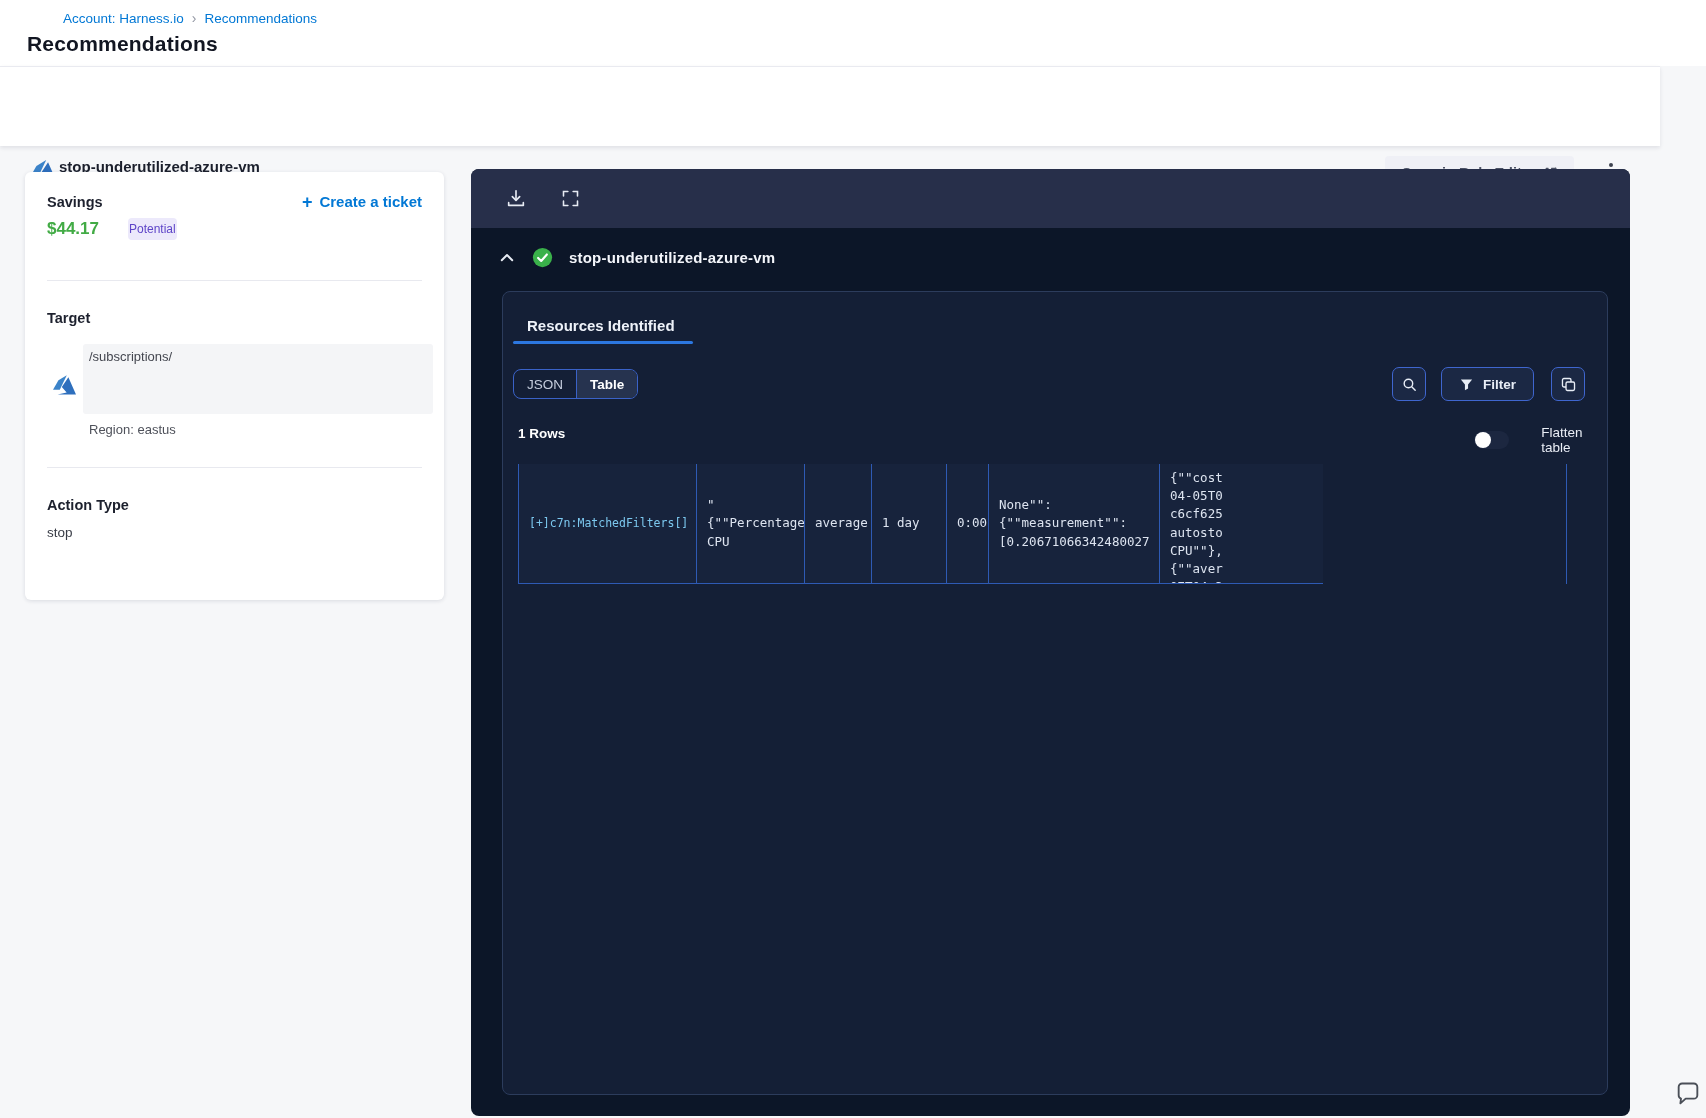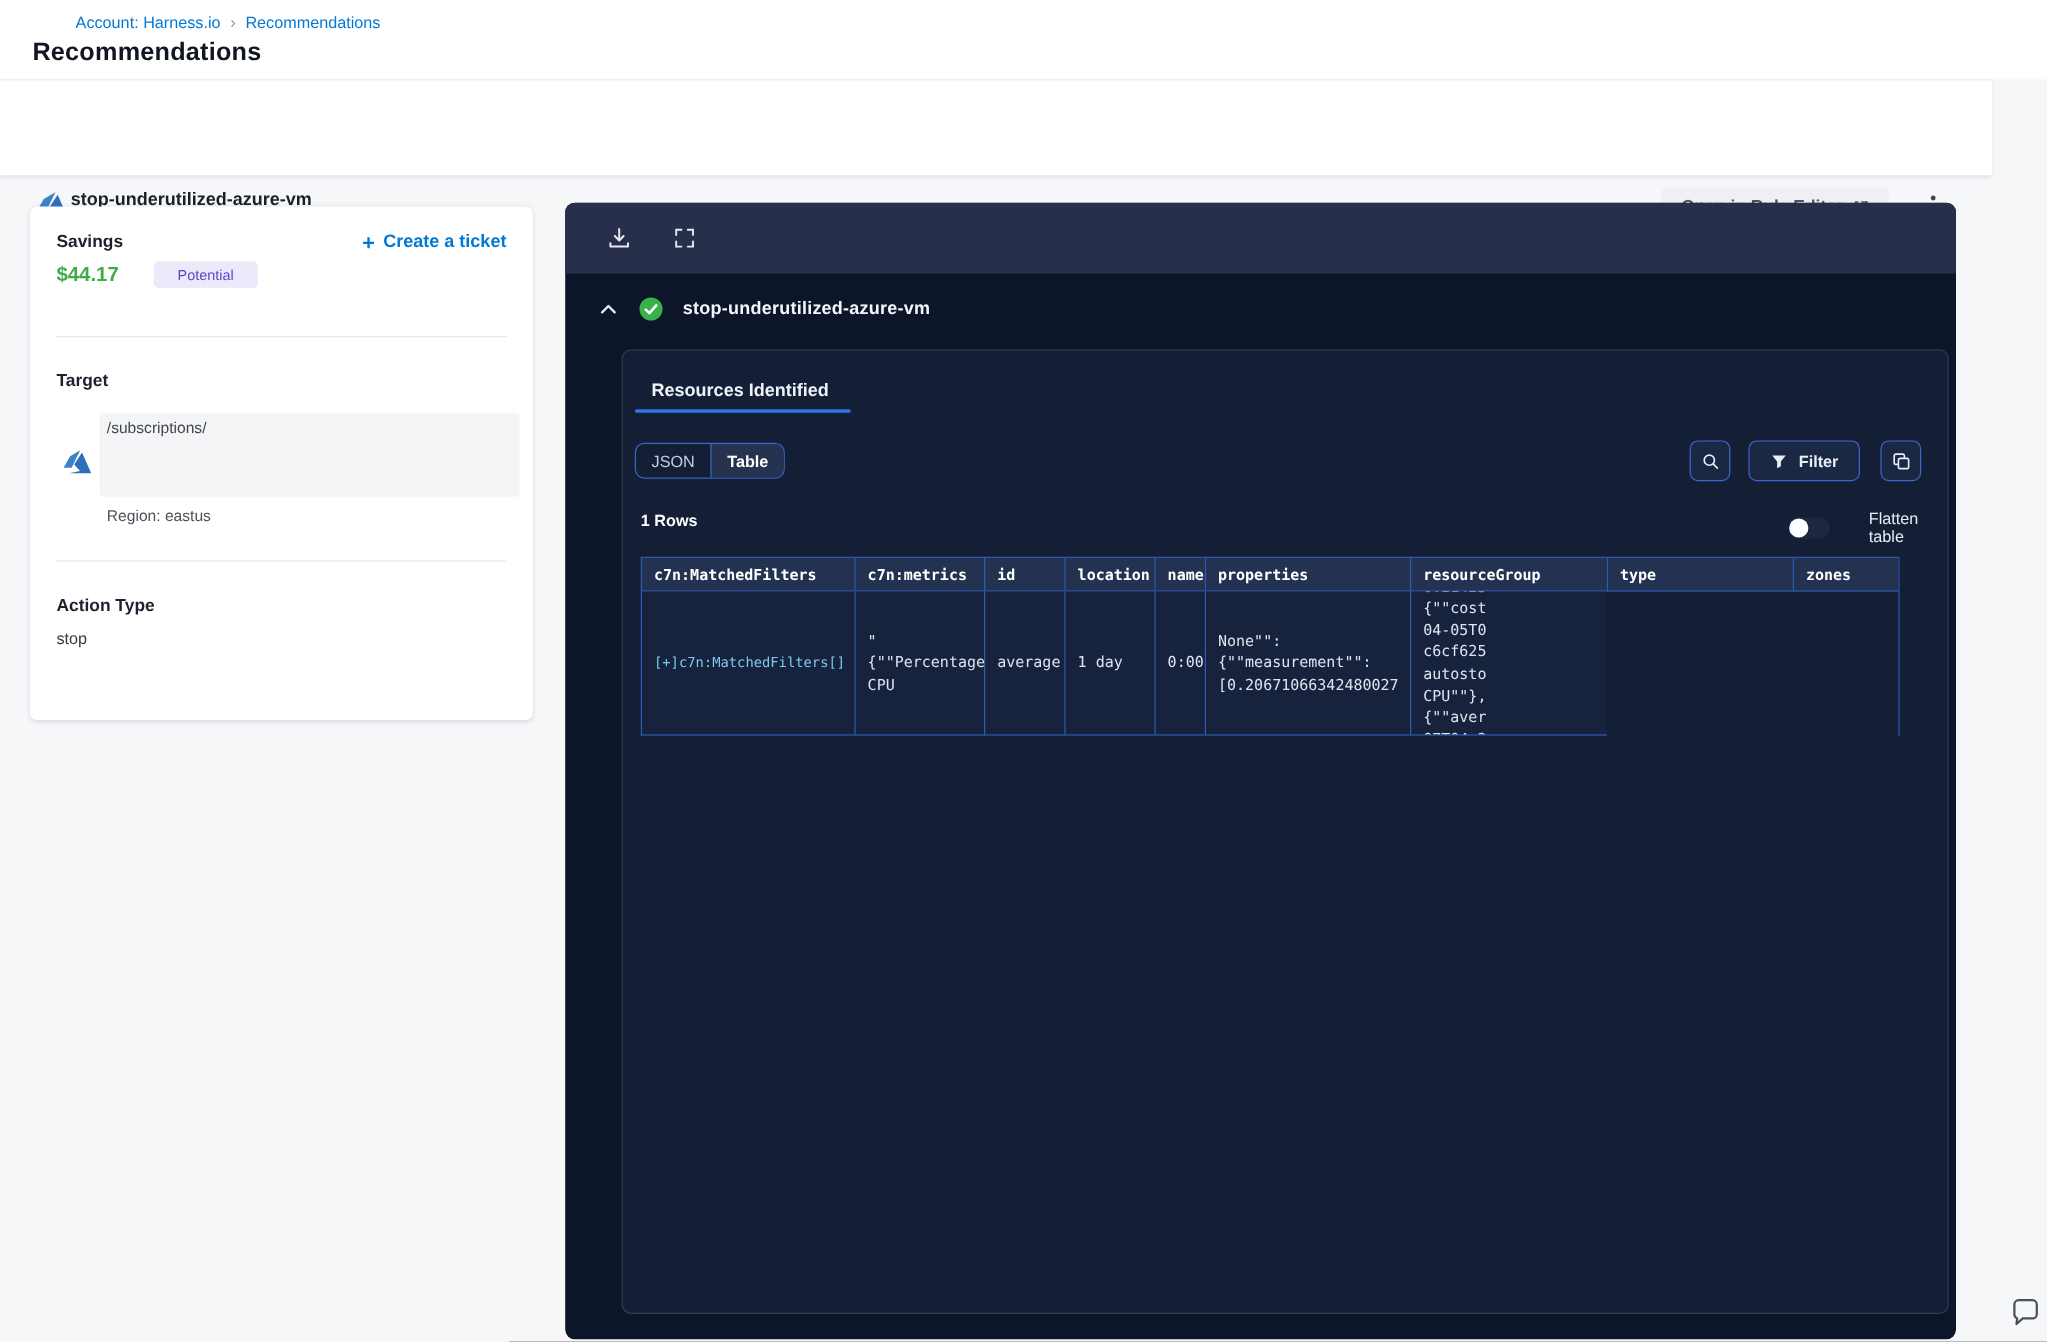--- a/index.html
+++ b/index.html
@@ -31,40 +31,40 @@
   .kebab i { width:4px; height:4px; border-radius:50%; background:#3e4350; }
 
   
   .savings-card { position:absolute; left:25px; top:172px; width:419px; height:428px; background:#ffffff;
     border-radius:6px; box-shadow:0 1px 4px rgba(25,30,60,.13); }
   .savings-label { position:absolute; left:22px; top:22px; font-size:14.5px; font-weight:700; color:#1d212e; }
   .create-ticket { position:absolute; right:22px; top:21px; font-size:15px; font-weight:700; color:#0278d5; display:flex; gap:7px; align-items:center; cursor:pointer; }
   .create-ticket .plus { font-size:18px; font-weight:700; line-height:14px; }
   .savings-amount { position:absolute; left:22px; top:47px; font-size:17px; font-weight:700; color:#42ab45; }
   .potential-badge { position:absolute; left:103px; top:46px; background:#ece9fb; color:#5e45c8; font-size:12px;
-    padding:4px 20px; border-radius:4px; }
+    padding:4px 1px; border-radius:4px; }
   .divider { position:absolute; left:22px; width:375px; height:1px; background:#e8e9ef; }
   .d1 { top:108px; } .d2 { top:295px; }
   .target-label { position:absolute; left:22px; top:138px; font-size:14.5px; font-weight:700; color:#1d212e; }
   .target-redacted { position:absolute; left:58px; top:172px; width:350px; height:70px; background:#f4f5f7; border-radius:3px; }
   .target-path { position:absolute; left:64px; top:177px; font-size:13px; color:#43464f; }
   .savings-card .azure-icon { position:absolute; left:28px; top:203px; }
   .target-region { position:absolute; left:64px; top:250px; font-size:13px; color:#4e515a; }
   .action-type-label { position:absolute; left:22px; top:325px; font-size:14.5px; font-weight:700; color:#1d212e; }
   .action-type-value { position:absolute; left:22px; top:353px; font-size:13.5px; color:#383c46; }
 
   
   .panel { position:absolute; left:471px; top:169px; width:1159px; height:947px; background:#0c1628; border-radius:8px; overflow:hidden; }
   .panel-topbar { position:absolute; left:0; top:0; width:100%; height:59px; background:#272f4a; display:flex; align-items:center; gap:33px; padding-left:34px; }
   .icon-btn { background:none; border:none; cursor:pointer; display:flex; align-items:center; justify-content:center; padding:0; }
   .panel-title-row { position:absolute; left:27px; top:78px; display:flex; align-items:center; gap:16px; }
   .panel-title { font-size:15px; font-weight:700; color:#f4f6fb; letter-spacing:.2px; }
 
   .inner-card { position:absolute; left:31px; top:122px; width:1106px; height:804px; background:#141f36;
-    border:1px solid #2c3c5c; border-radius:8px;margin-left:16px; }
+    border:1px solid #2c3c5c; border-radius:8px; }
   .tab { position:absolute; left:24px; top:25px; font-size:15px; font-weight:700; color:#eef2f9; cursor:pointer; }
   .tab-underline { position:absolute; left:10px; top:49px; width:180px; height:3px; background:#2c77e0; border-radius:2px; }
 
   .view-toggle { position:absolute; left:10px; top:77px; height:30px; display:flex; border:1.5px solid #3a62c8; border-radius:8px; overflow:hidden; }
   .view-toggle .seg { display:flex; align-items:center; justify-content:center; font-size:13.5px; color:#c6cede; padding:0 13px; cursor:pointer; background:transparent; border:none; font-family:inherit;text-align:center; }
   .view-toggle .seg.active { background:#26334f; color:#ffffff; font-weight:700; border-left:1.5px solid #3a62c8; }
 
   .tool-btn { position:absolute; top:75px; height:34px; background:#1b2844; border:1.5px solid #3f66cf; border-radius:7px;
     display:flex; align-items:center; justify-content:center; gap:9px; color:#e8edf6; cursor:pointer; font-family:inherit; }
   .btn-search { left:889px; width:34px; }
@@ -221,31 +221,20 @@
 
     <div class="rows-count">1 Rows</div>
     <div class="flatten-row">
       <div class="switch">
           <div class="knob"></div>
         </div>
       <span class="flatten-label">Flatten table</span>
     </div>
 
     <div class="tablewrap">
-      <div class="tr thead">
-        <div class="th">c7n:MatchedFilters</div>
-        <div class="th">c7n:metrics</div>
-        <div class="th">id</div>
-        <div class="th">location</div>
-        <div class="th">name</div>
-        <div class="th">properties</div>
-        <div class="th">resourceGroup</div>
-        <div class="th">type</div>
-        <div class="th">zones</div>
-      </div>
       <div class="tr tbody">
         <div class="td link">[+]c7n:MatchedFilters[]</div>
         <div class="td">"
 {""Percentage
 CPU</div>
         <div class="td">average</div>
         <div class="td">1 day</div>
         <div class="td">0:00:00</div>
         <div class="td">None"":
 {""measurement"":

